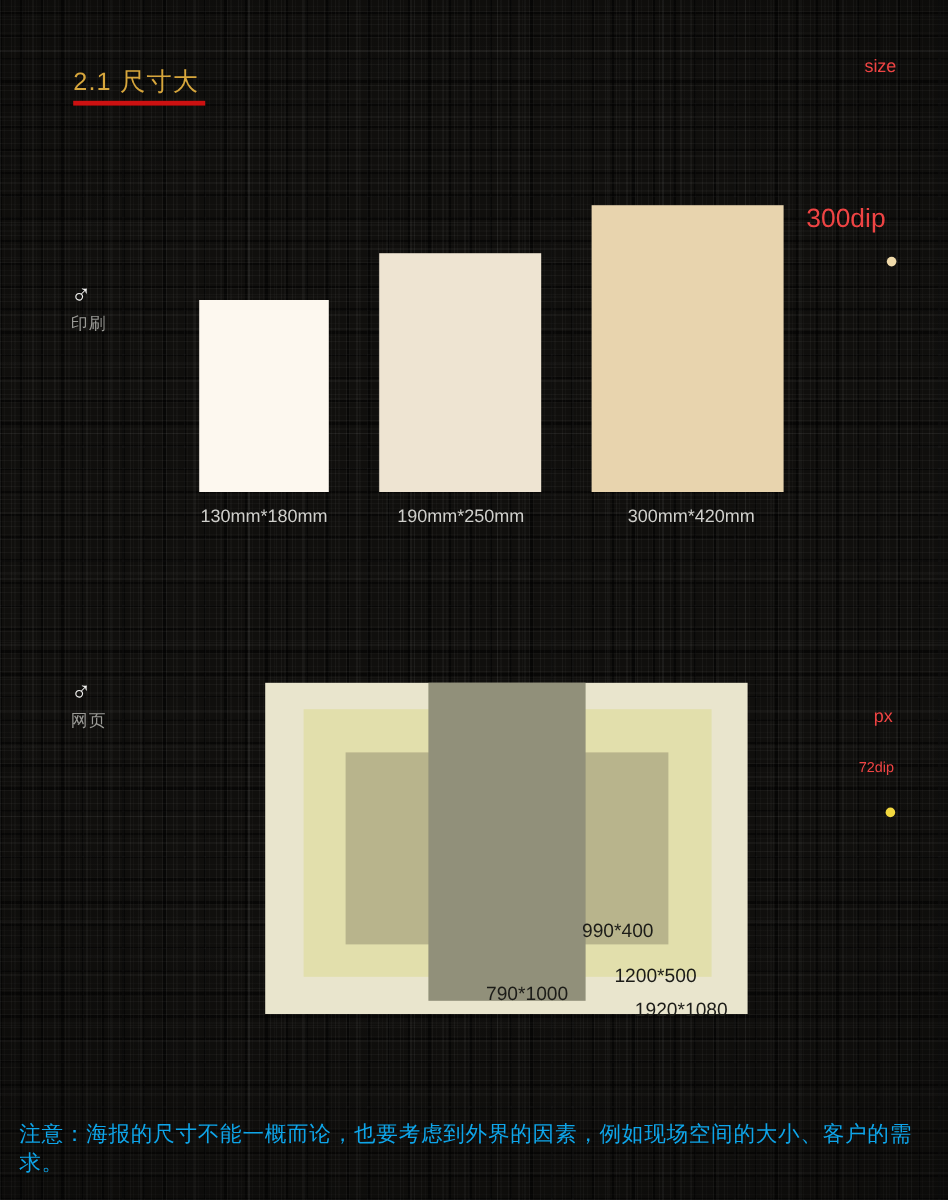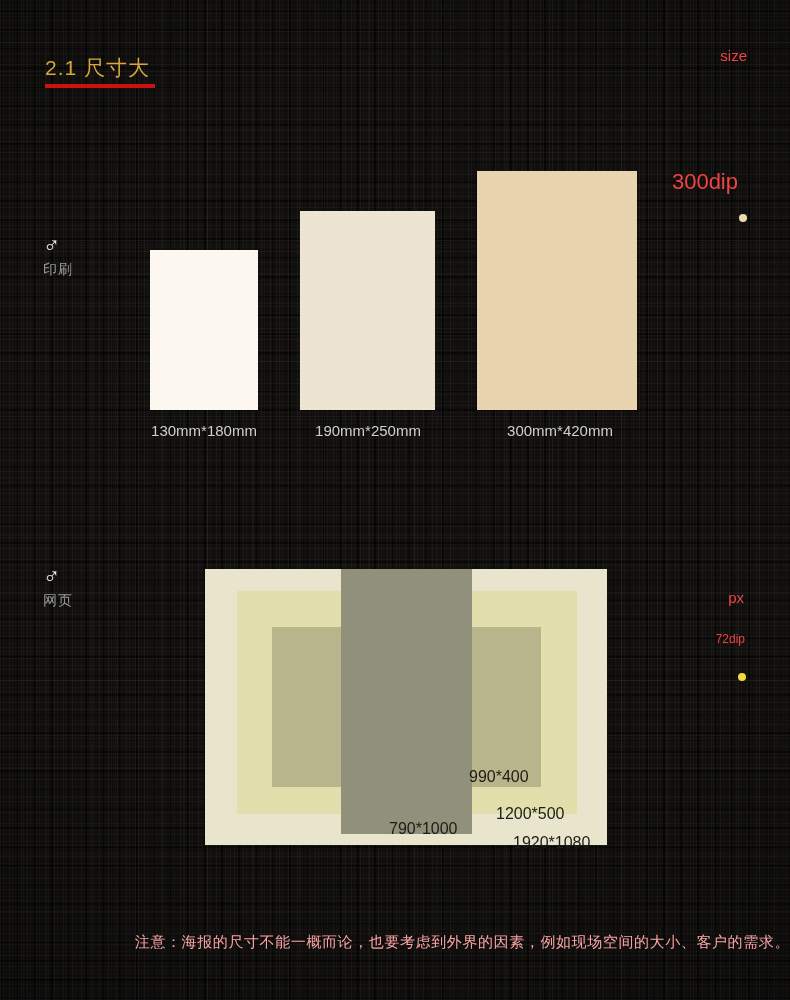--- a/index.html
+++ b/index.html
@@ -49,21 +49,21 @@
   }
   #texture-vignette {
     position: absolute;
     inset: 0;
     pointer-events: none;
     background:
       radial-gradient(ellipse 120% 90% at 50% 45%,
         rgba(0,0,0,0) 40%, rgba(0,0,0,0.45) 100%);
   }
 
-  #page { position:absolute; inset:0; }
+  #page { position:absolute; inset:0;margin-left:16px; }
 
   
   #section-heading {
     position: absolute;
     left: 45px;
     top: 54px;
     font-size: 21px;
     letter-spacing: 1px;
     color: #d7a63c;
     white-space: nowrap;
@@ -155,24 +155,24 @@
   #web-caption-1200 { left: 496px; top: 805px; }
   #web-caption-790  { left: 389px; top: 820px; }
   #web-caption-1920 { left: 513px; top: 834px; }
 
   
   #footer-note {
     position: absolute;
     left: 0;
     right: 0;
     top: 933px;
-    text-align: right;
-    font-size: 15px;
+    text-align: left;
+    font-size: 18px;
     letter-spacing: 0.6px;
-    color: #fca5a5;
+    color: #0ea5e9;
   }
 </style>
 </head>
 <body>
 
 <div id="texture-layer"></div>
 <div id="texture-vignette"></div>
 
 <div id="page">
 

